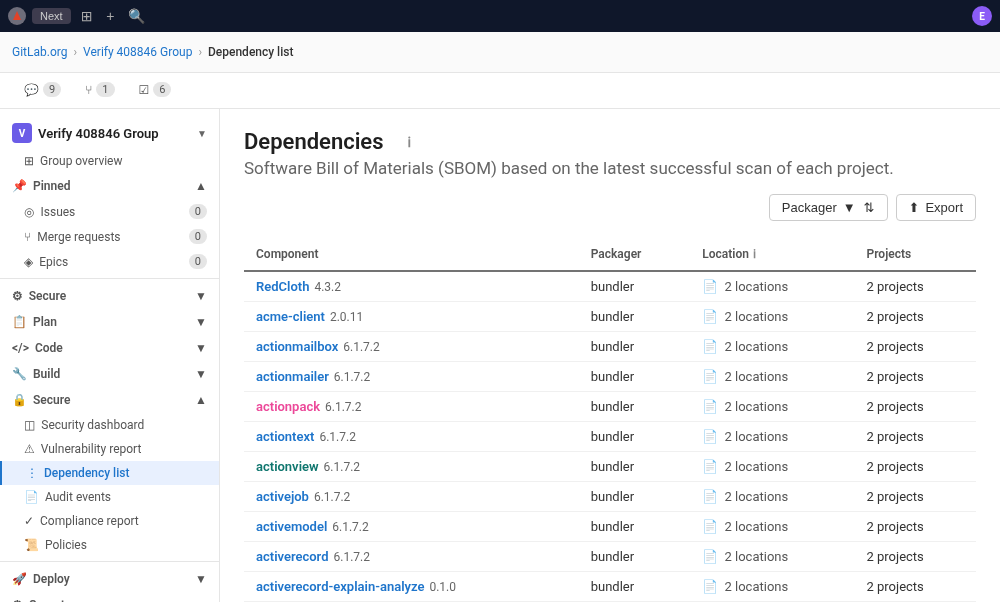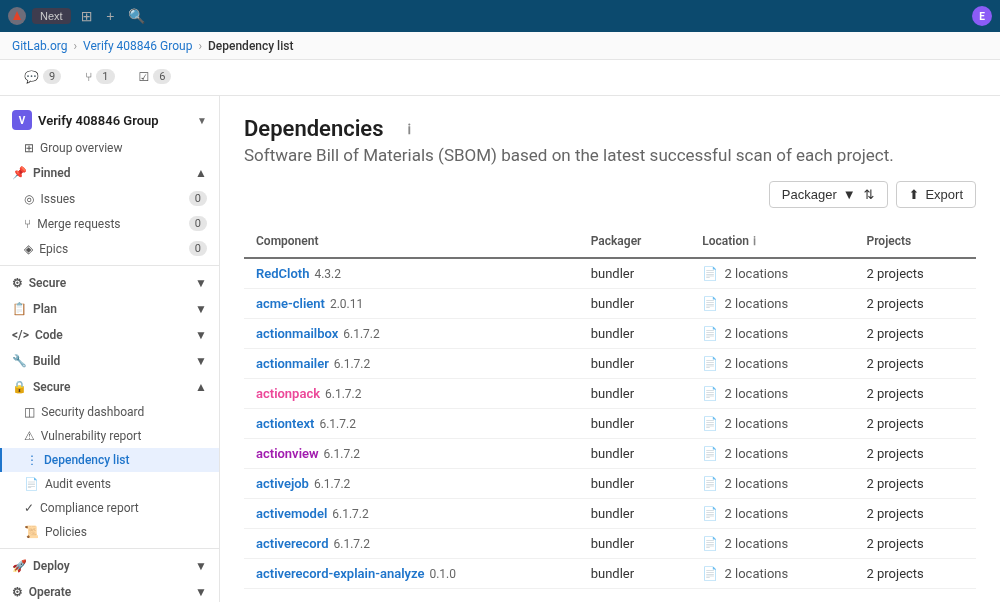--- a/index.html
+++ b/index.html
@@ -1,24 +1,24 @@
 <!DOCTYPE html>
 <html><head>
   <meta charset="utf-8">
   <style>
     * { box-sizing: border-box; margin: 0; padding: 0; }
     body { font-family: -apple-system, BlinkMacSystemFont, 'Segoe UI', Roboto, sans-serif; font-size: 13px; background: #fff; color: #333; display: flex; flex-direction: column; height: 100vh; overflow: hidden; }
 
     
-    .topbar { display: flex; align-items: center; height: 32px; background: #0c4a6e; padding: 0 8px; gap: 6px; flex-shrink: 0; }
+    .topbar { display: flex; align-items: center; height: 32px; background: #0f172a; padding: 0 8px; gap: 6px; flex-shrink: 0; }
     .topbar-circle { width: 18px; height: 18px; border-radius: 50%; background: #6e6d7a; display: flex; align-items: center; justify-content: center; }
     .topbar-btn { background: #3e3c4e; border: none; color: #ccc; font-size: 11px; padding: 2px 8px; border-radius: 4px; cursor: pointer; display: flex; align-items: center; gap: 4px; }
     .topbar-icon-btn { background: none; border: none; color: #aaa; cursor: pointer; padding: 2px 4px; font-size: 14px; }
     .topbar-avatar { width: 20px; height: 20px; border-radius: 50%; background: #8b5cf6; display: flex; align-items: center; justify-content: center; color: #fff; font-size: 10px; font-weight: bold; }
-    .breadcrumb-bar { display: flex; align-items: center; height: 28px; background: #fafafa; border-bottom: 1px solid #e5e5e5; padding: 0 12px; gap: 6px; font-size: 12px; color: #555; flex-shrink: 0; }
+    .breadcrumb-bar { display: flex; align-items: center; height: 41px; background: #fafafa; border-bottom: 1px solid #e5e5e5; padding: 0 12px; gap: 6px; font-size: 12px; color: #555; flex-shrink: 0; }
     .breadcrumb-link { color: #1f75cb; text-decoration: none; cursor: pointer; }
     .breadcrumb-sep { color: #999; }
     .breadcrumb-current { color: #333; font-weight: 500; }
     .tab-bar { display: flex; align-items: center; height: 36px; background: #fff; border-bottom: 1px solid #e5e5e5; padding: 0 12px; gap: 0; flex-shrink: 0; }
     .tab-item { padding: 8px 12px; font-size: 12px; color: #555; cursor: pointer; display: flex; align-items: center; gap: 4px; border-bottom: 2px solid transparent; }
     .tab-badge { background: #e5e5e5; border-radius: 10px; padding: 1px 6px; font-size: 11px; color: #555; }
 
     
     .main-layout { display: flex; flex: 1; overflow: hidden; }
 
@@ -337,21 +337,21 @@
         <span class="location-icon">📄</span>
         <span>2 locations</span>
       </div>
     </td>
     <td>
       <span>2 projects</span>
     </td>
   </tr>
           <tr>
     <td>
-      <span class="component-name" style="cursor:pointer;color:#a21caf;">actionview</span><span class="component-version"> 6.1.7.2</span>
+      <span class="component-name" style="cursor:pointer;color:#0f766e;">actionview</span><span class="component-version"> 6.1.7.2</span>
     </td>
     <td>
       <span>bundler</span>
     </td>
     <td>
       <div class="location-cell">
         <span class="location-icon">📄</span>
         <span>2 locations</span>
       </div>
     </td>

